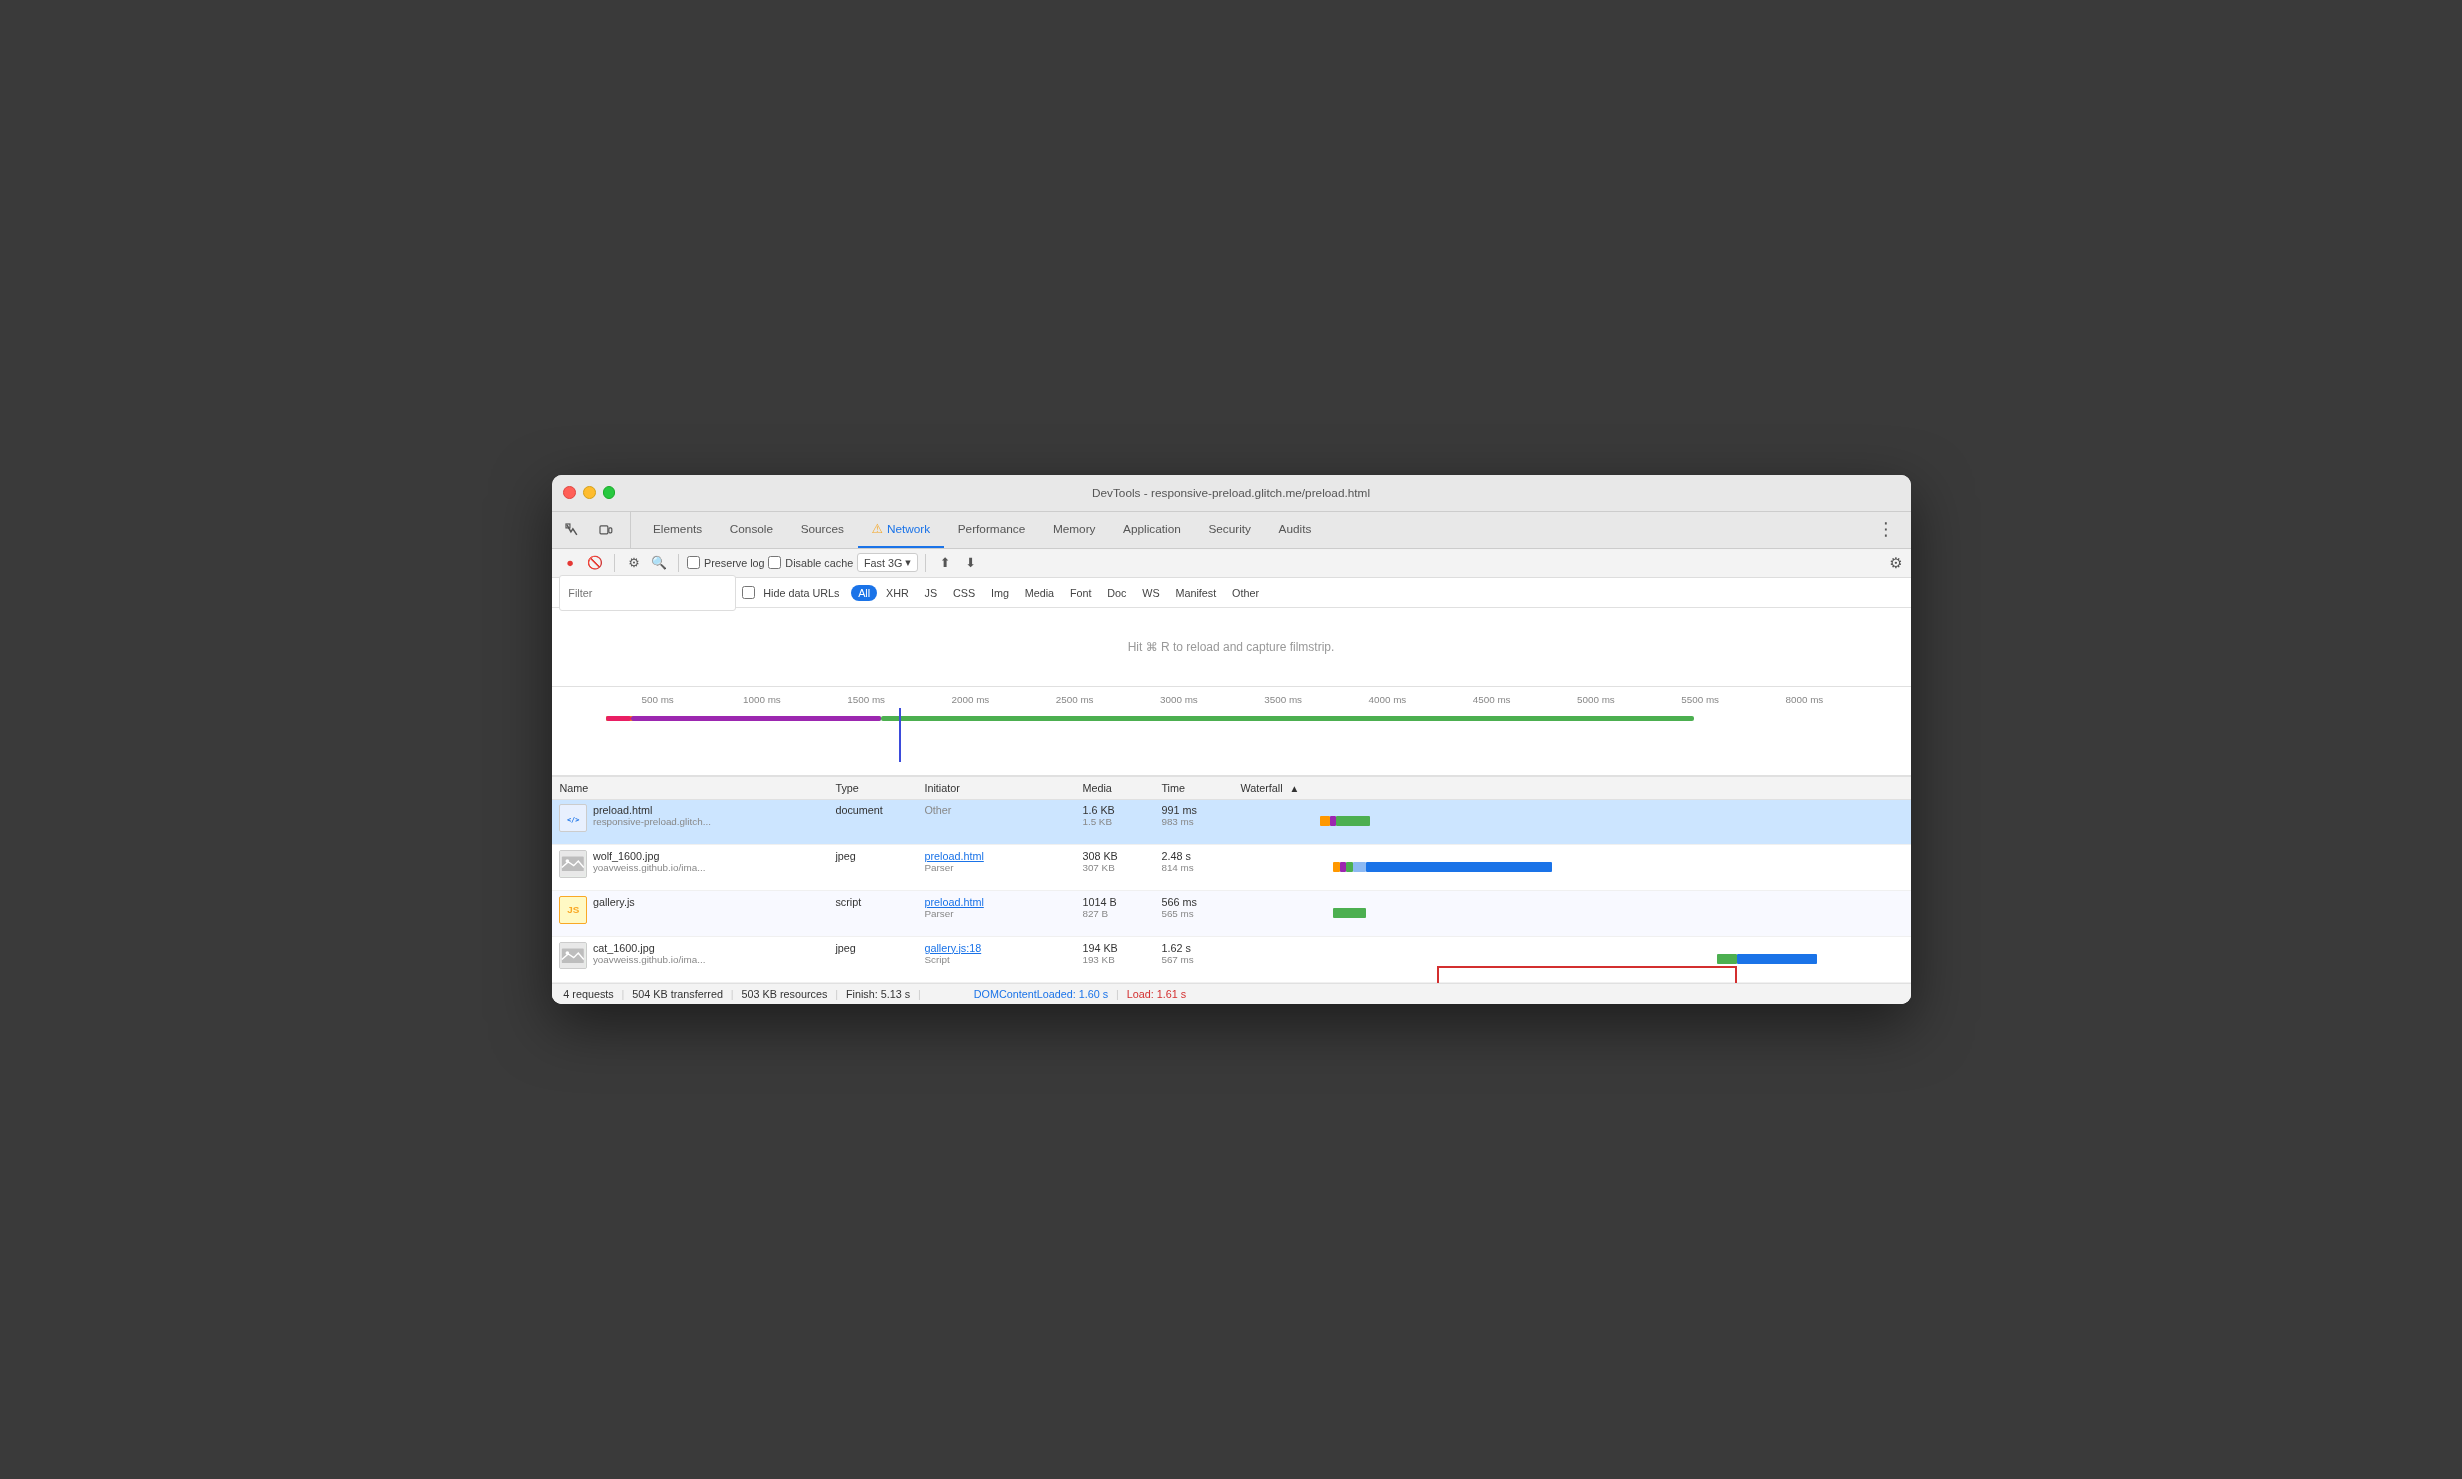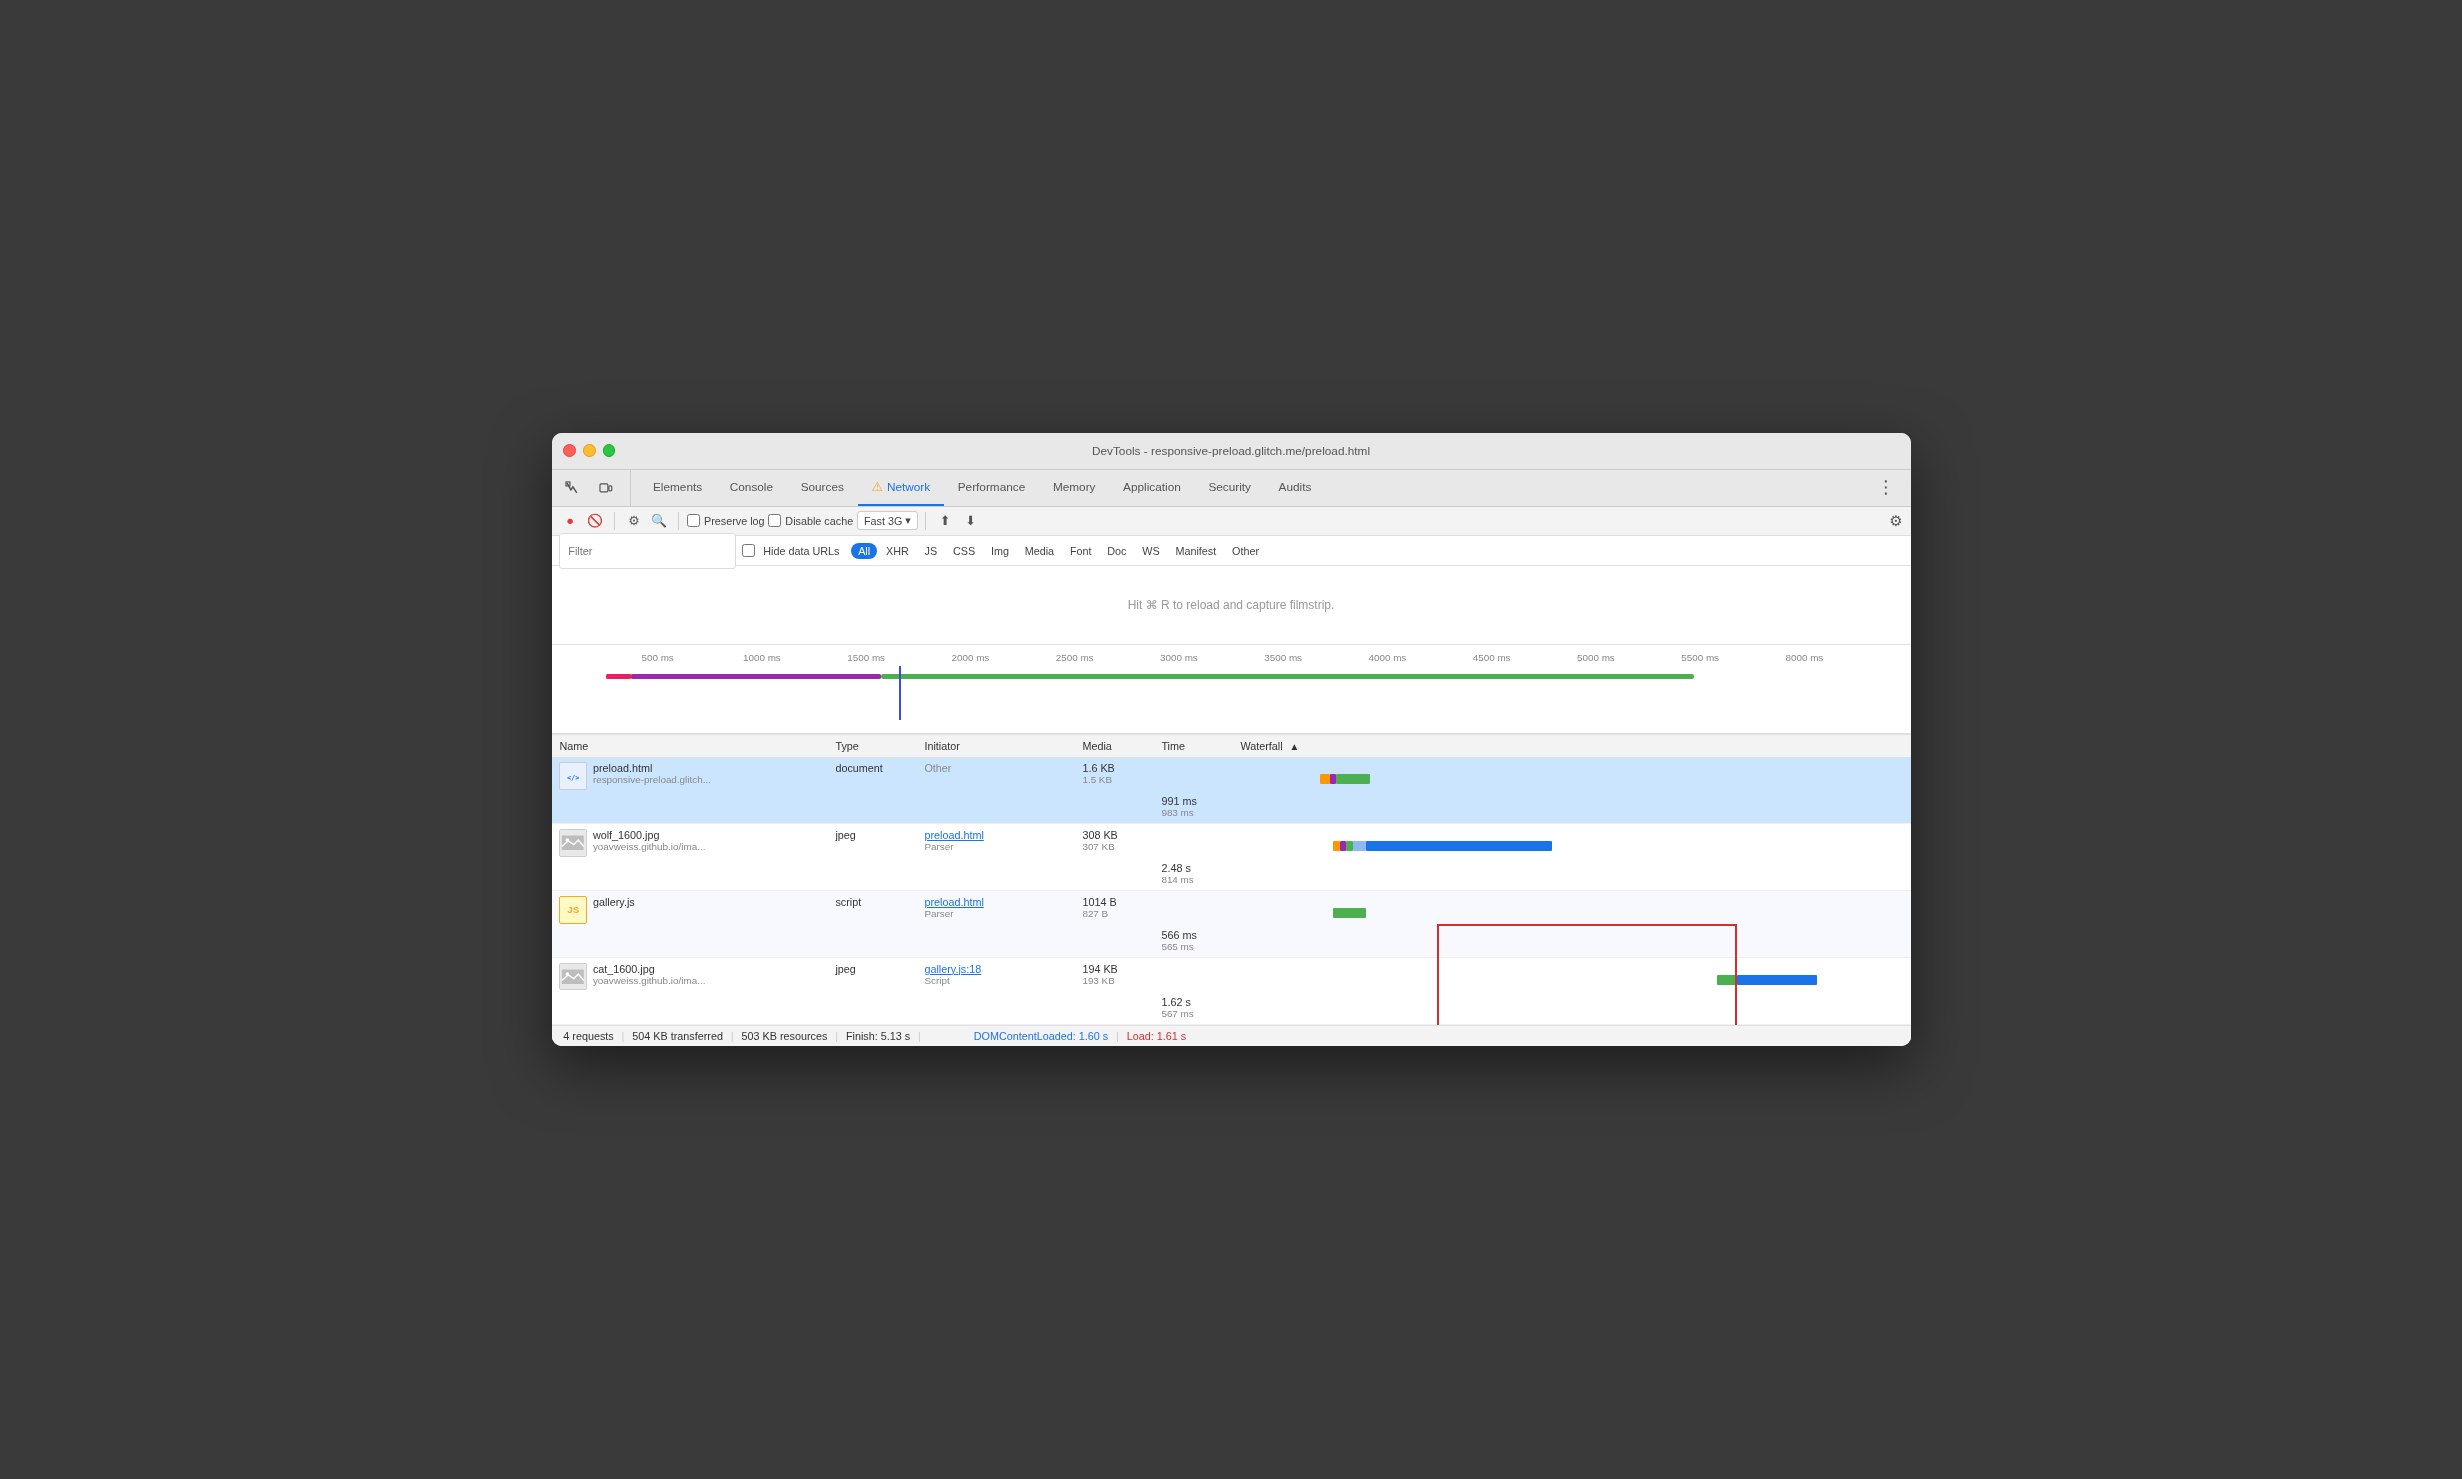--- a/index.html
+++ b/index.html
@@ -329,21 +329,21 @@
       color: #888;
       font-size: 9.9px;
     }
     .initiator-link {
       color: #1a73e8;
       text-decoration: underline;
       cursor: pointer;
     }
     .size-cell .transferred { font-weight: 400; }
     .size-cell .actual { color: #888; font-size: 9.9px; }
-    .time-cell .main { font-weight: 400; margin-top: 33px; }
+    .time-cell .main { font-weight: 400; }
     .time-cell .sub { color: #888; font-size: 9.9px; }
     
     .red-box {
       position: absolute;
       border: 2px solid #d32f2f;
       pointer-events: none;
       z-index: 10;
     }
     
     .status-bar {

